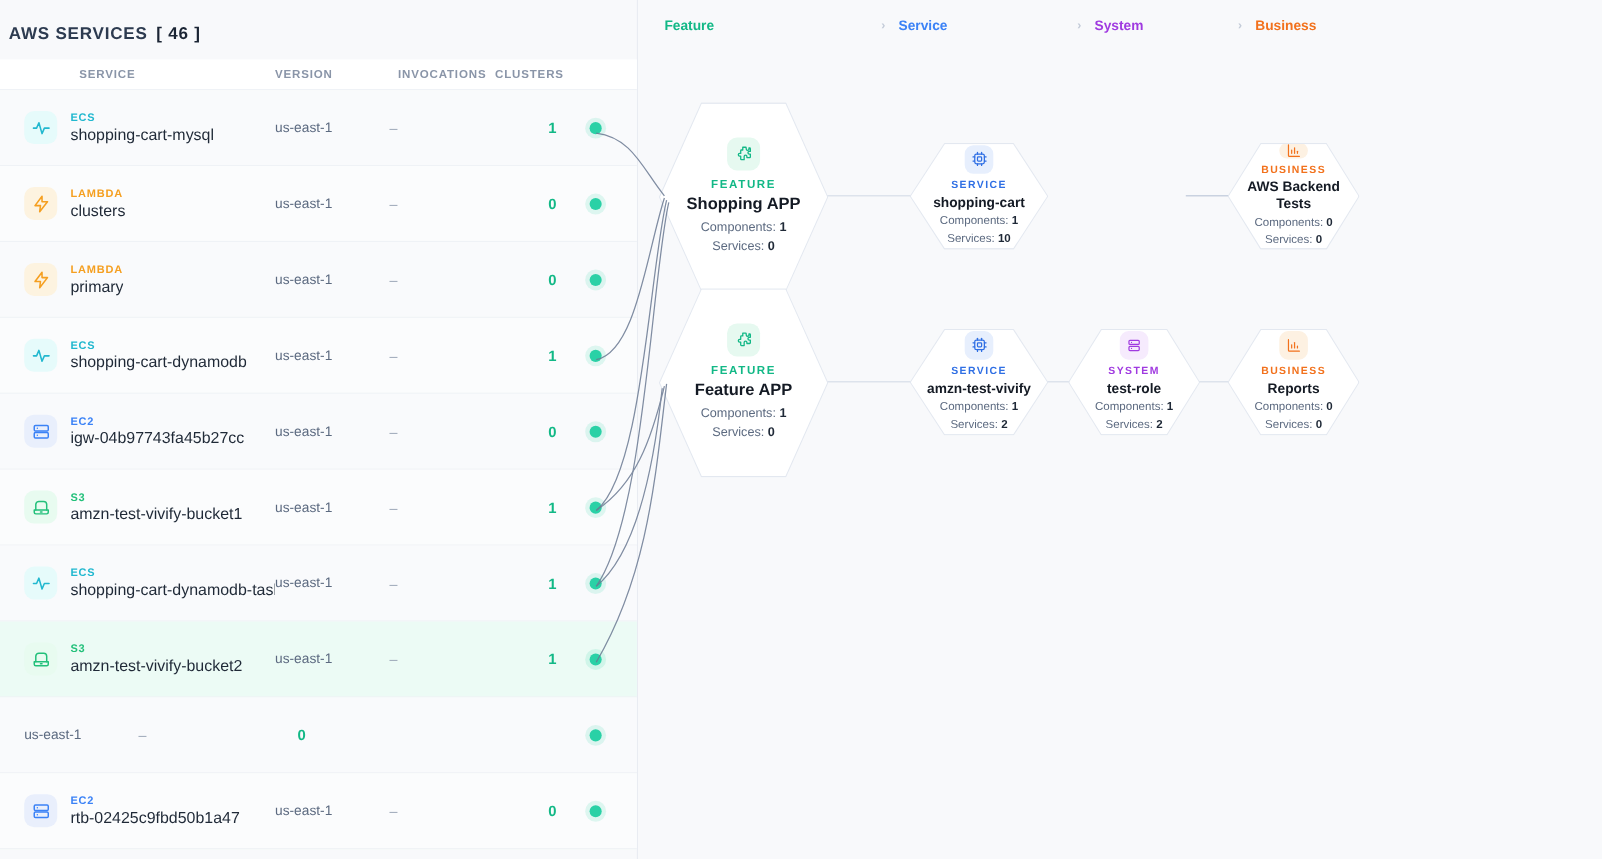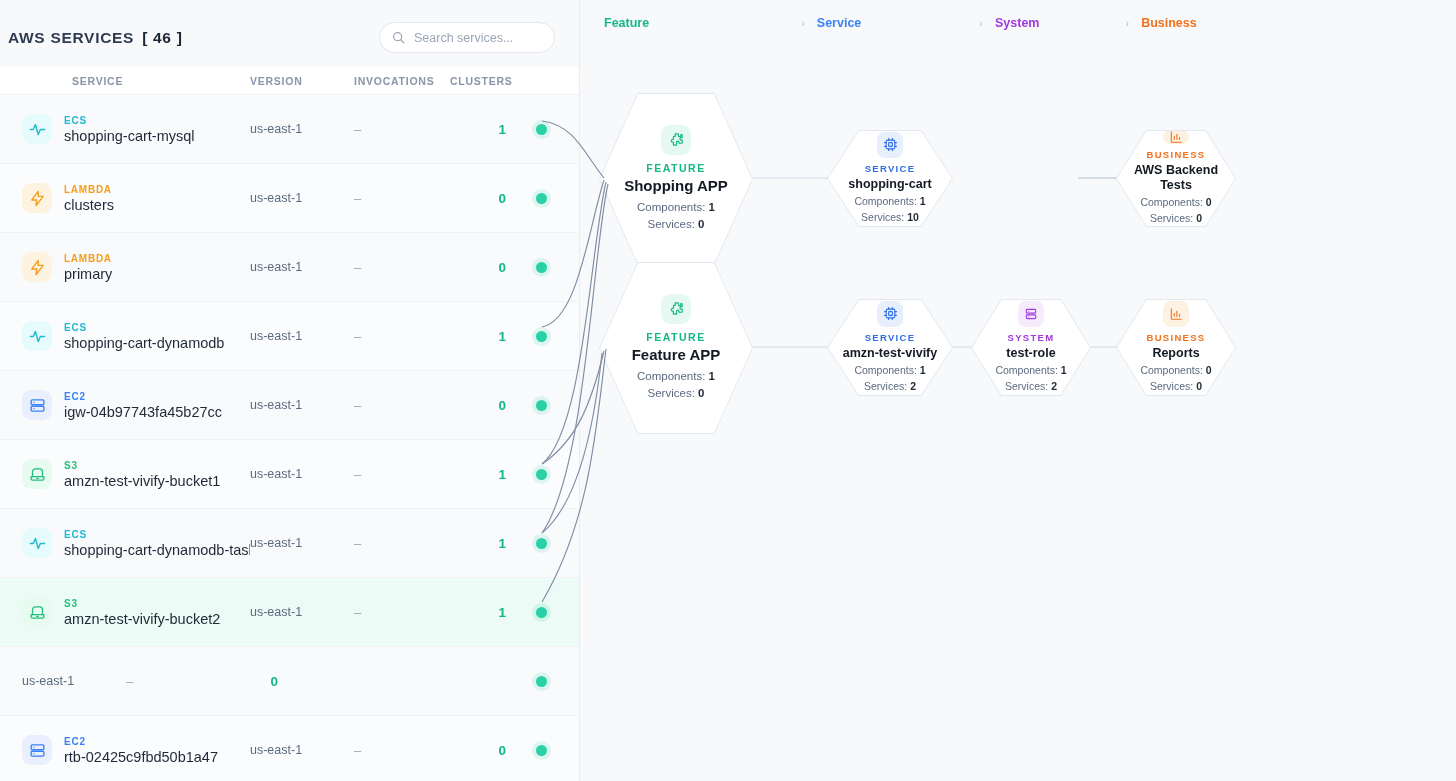--- a/index.html
+++ b/index.html
@@ -48,21 +48,21 @@
   .tbl-head {
     display: flex; align-items: center;
     height: 28px; background: #ffffff;
     border-bottom: 1px solid #eef1f6;
     padding-left: 22px;
     font-size: 10.5px; font-weight: 700; letter-spacing: 0.75px;
     color: #8a95a8;
   }
   .col-svc { width: 228px; padding-left: 50px; }
   .col-ver { width: 104px; }
-  .col-inv { width: 96px; text-align: left; }
+  .col-inv { width: 96px; text-align: center; }
   .col-clu { width: 64px; text-align: left; }
 
   .rows { position: relative; }
   .row {
     display: flex; align-items: center;
     height: 69px;
     background: #f9fafc;
     border-bottom: 1px solid #eff2f6;
     padding-left: 22px;
     position: relative;
@@ -180,27 +180,20 @@
 <body>
 
 <div id="app">
 
   <div id="left-panel">
 
     <div class="panel-head">
       <div class="panel-title">
         <span>AWS SERVICES</span>
         <span class="count">[ 46 ]</span>
-      </div>
-      <div class="search-box">
-        <svg width="13" height="13" viewBox="0 0 16 16">
-          <circle cx="7" cy="7" r="5" fill="none" stroke="#9aa5b6" stroke-width="1.5"></circle>
-          <line x1="10.8" y1="10.8" x2="14.5" y2="14.5" stroke="#9aa5b6" stroke-width="1.5" stroke-linecap="round"></line>
-        </svg>
-        <input type="text" placeholder="Search services..." style="">
       </div>
     </div>
 
     <div class="tbl-head">
       <div class="col-svc">SERVICE</div>
       <div class="col-ver">VERSION</div>
       <div class="col-inv">INVOCATIONS</div>
       <div class="col-clu">CLUSTERS</div>
     </div>
 

